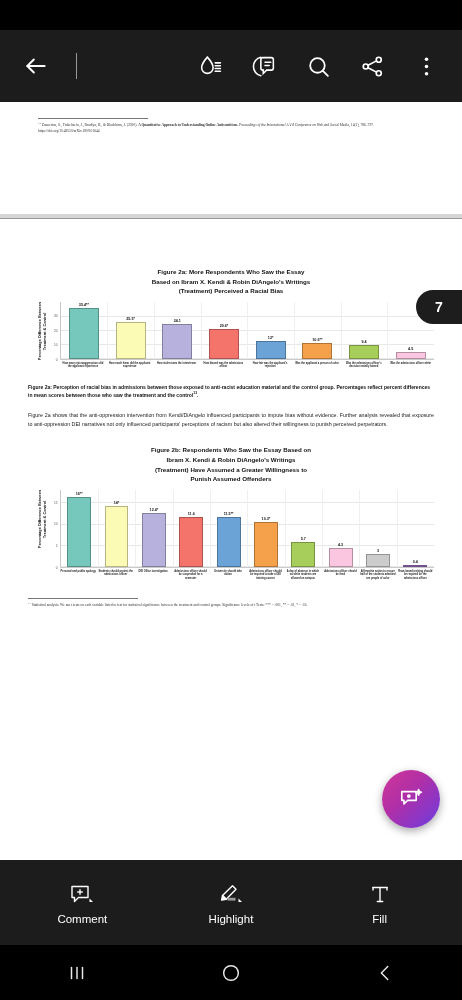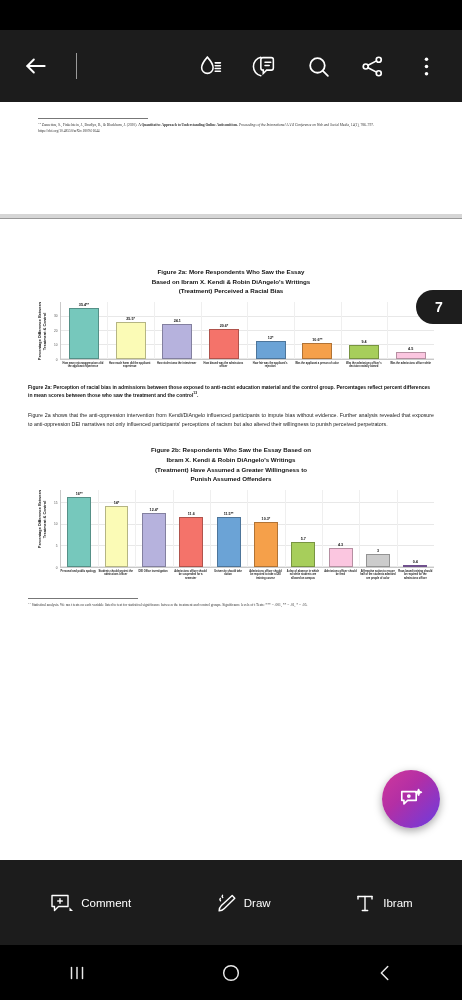--- a/index.html
+++ b/index.html
@@ -132,21 +132,21 @@
     box-shadow: 0 3px 8px rgba(0,0,0,.35); z-index: 10; cursor: pointer;
   }
 
   
   .toolbar {
     position: absolute; left: 0; right: 0; bottom: 55px; height: 85px;
     background: #1c1c1c; display: flex; align-items: center;
     justify-content: space-around; padding: 0 8px;
   }
   .tool {
-    display: flex; flex-direction: row; align-items: center;
+    display: flex; flex-direction: column; align-items: center;
     gap: 6px; color: #fff; cursor: pointer; min-width: 52px;
   }
   .tool-label { font-size: 11.5px; color: #fff; }
   .tool-ico { height: 26px; display: flex; align-items: flex-end; }
 
   
   .navbar {
     position: absolute; left: 0; right: 0; bottom: 0; height: 55px;
     background: #000; display: flex; align-items: center;
     justify-content: space-around;
@@ -429,39 +429,40 @@
             <path d="M3 3.5h16v11H9.5L5.5 18.5v-4H3z"></path>
             <line x1="11" y1="6.2" x2="11" y2="11.8"></line>
             <line x1="8.2" y1="9" x2="13.8" y2="9"></line>
             <path d="M20.5 15.5l3.5 3.5h-3.5z" fill="#fff" stroke="none"></path>
           </svg>
       </span>
       <span class="tool-label">Comment</span>
     </div>
     <div class="tool">
       <span class="tool-ico">
-        <svg width="24" height="24" viewBox="0 0 24 24" fill="none" stroke="#fff" stroke-width="1.4" stroke-linejoin="round" stroke-linecap="round">
-            <path d="M18.2 3.6l2.6 2.6L10.4 16.6c-1.6 1.6-3.6 2.3-5.3 2.3 0-1.7.7-3.7 2.3-5.3z"></path>
-            <path d="M8.5 3.3c-.6.8-.4 1.7.2 2.3"></path>
-            <path d="M6.3 6.4c-.6.8-.4 1.7.2 2.3"></path>
+        <svg width="26" height="24" viewBox="0 0 26 24" fill="none" stroke="#fff" stroke-width="1.4" stroke-linejoin="round">
+            <path d="M4.5 12.5L14.5 2.8l3.5 3.5L8.2 16.2z"></path>
+            <path d="M4.5 12.5l3.7 3.7-4.6.9z" fill="#fff"></path>
+            <rect x="9.5" y="14.8" width="8" height="2.8" fill="#9a9a9a" stroke="none"></rect>
+            <path d="M20.5 15.5l3.5 3.5h-3.5z" fill="#fff" stroke="none"></path>
           </svg>
       </span>
-      <span class="tool-label">Draw</span>
+      <span class="tool-label">Highlight</span>
     </div>
     <div class="tool">
       <span class="tool-ico">
         <svg width="24" height="24" viewBox="0 0 24 24" fill="none" stroke="#fff" stroke-width="1.4" stroke-linecap="round">
             <line x1="5" y1="4.5" x2="19" y2="4.5"></line>
             <line x1="5" y1="4.5" x2="5" y2="7"></line>
             <line x1="19" y1="4.5" x2="19" y2="7"></line>
             <line x1="12" y1="4.5" x2="12" y2="18.5"></line>
             <line x1="9.3" y1="18.5" x2="14.7" y2="18.5"></line>
           </svg>
       </span>
-      <span class="tool-label">Ibram</span>
+      <span class="tool-label">Fill</span>
     </div>
   </div>
 
   <div class="navbar">
     <div class="nav-btn">
       <svg width="22" height="22" viewBox="0 0 24 24" fill="none" stroke="#e9e9e9" stroke-width="1.6" stroke-linecap="round">
           <line x1="6" y1="6" x2="6" y2="18"></line>
           <line x1="12" y1="6" x2="12" y2="18"></line>
           <line x1="18" y1="6" x2="18" y2="18"></line>
         </svg>

